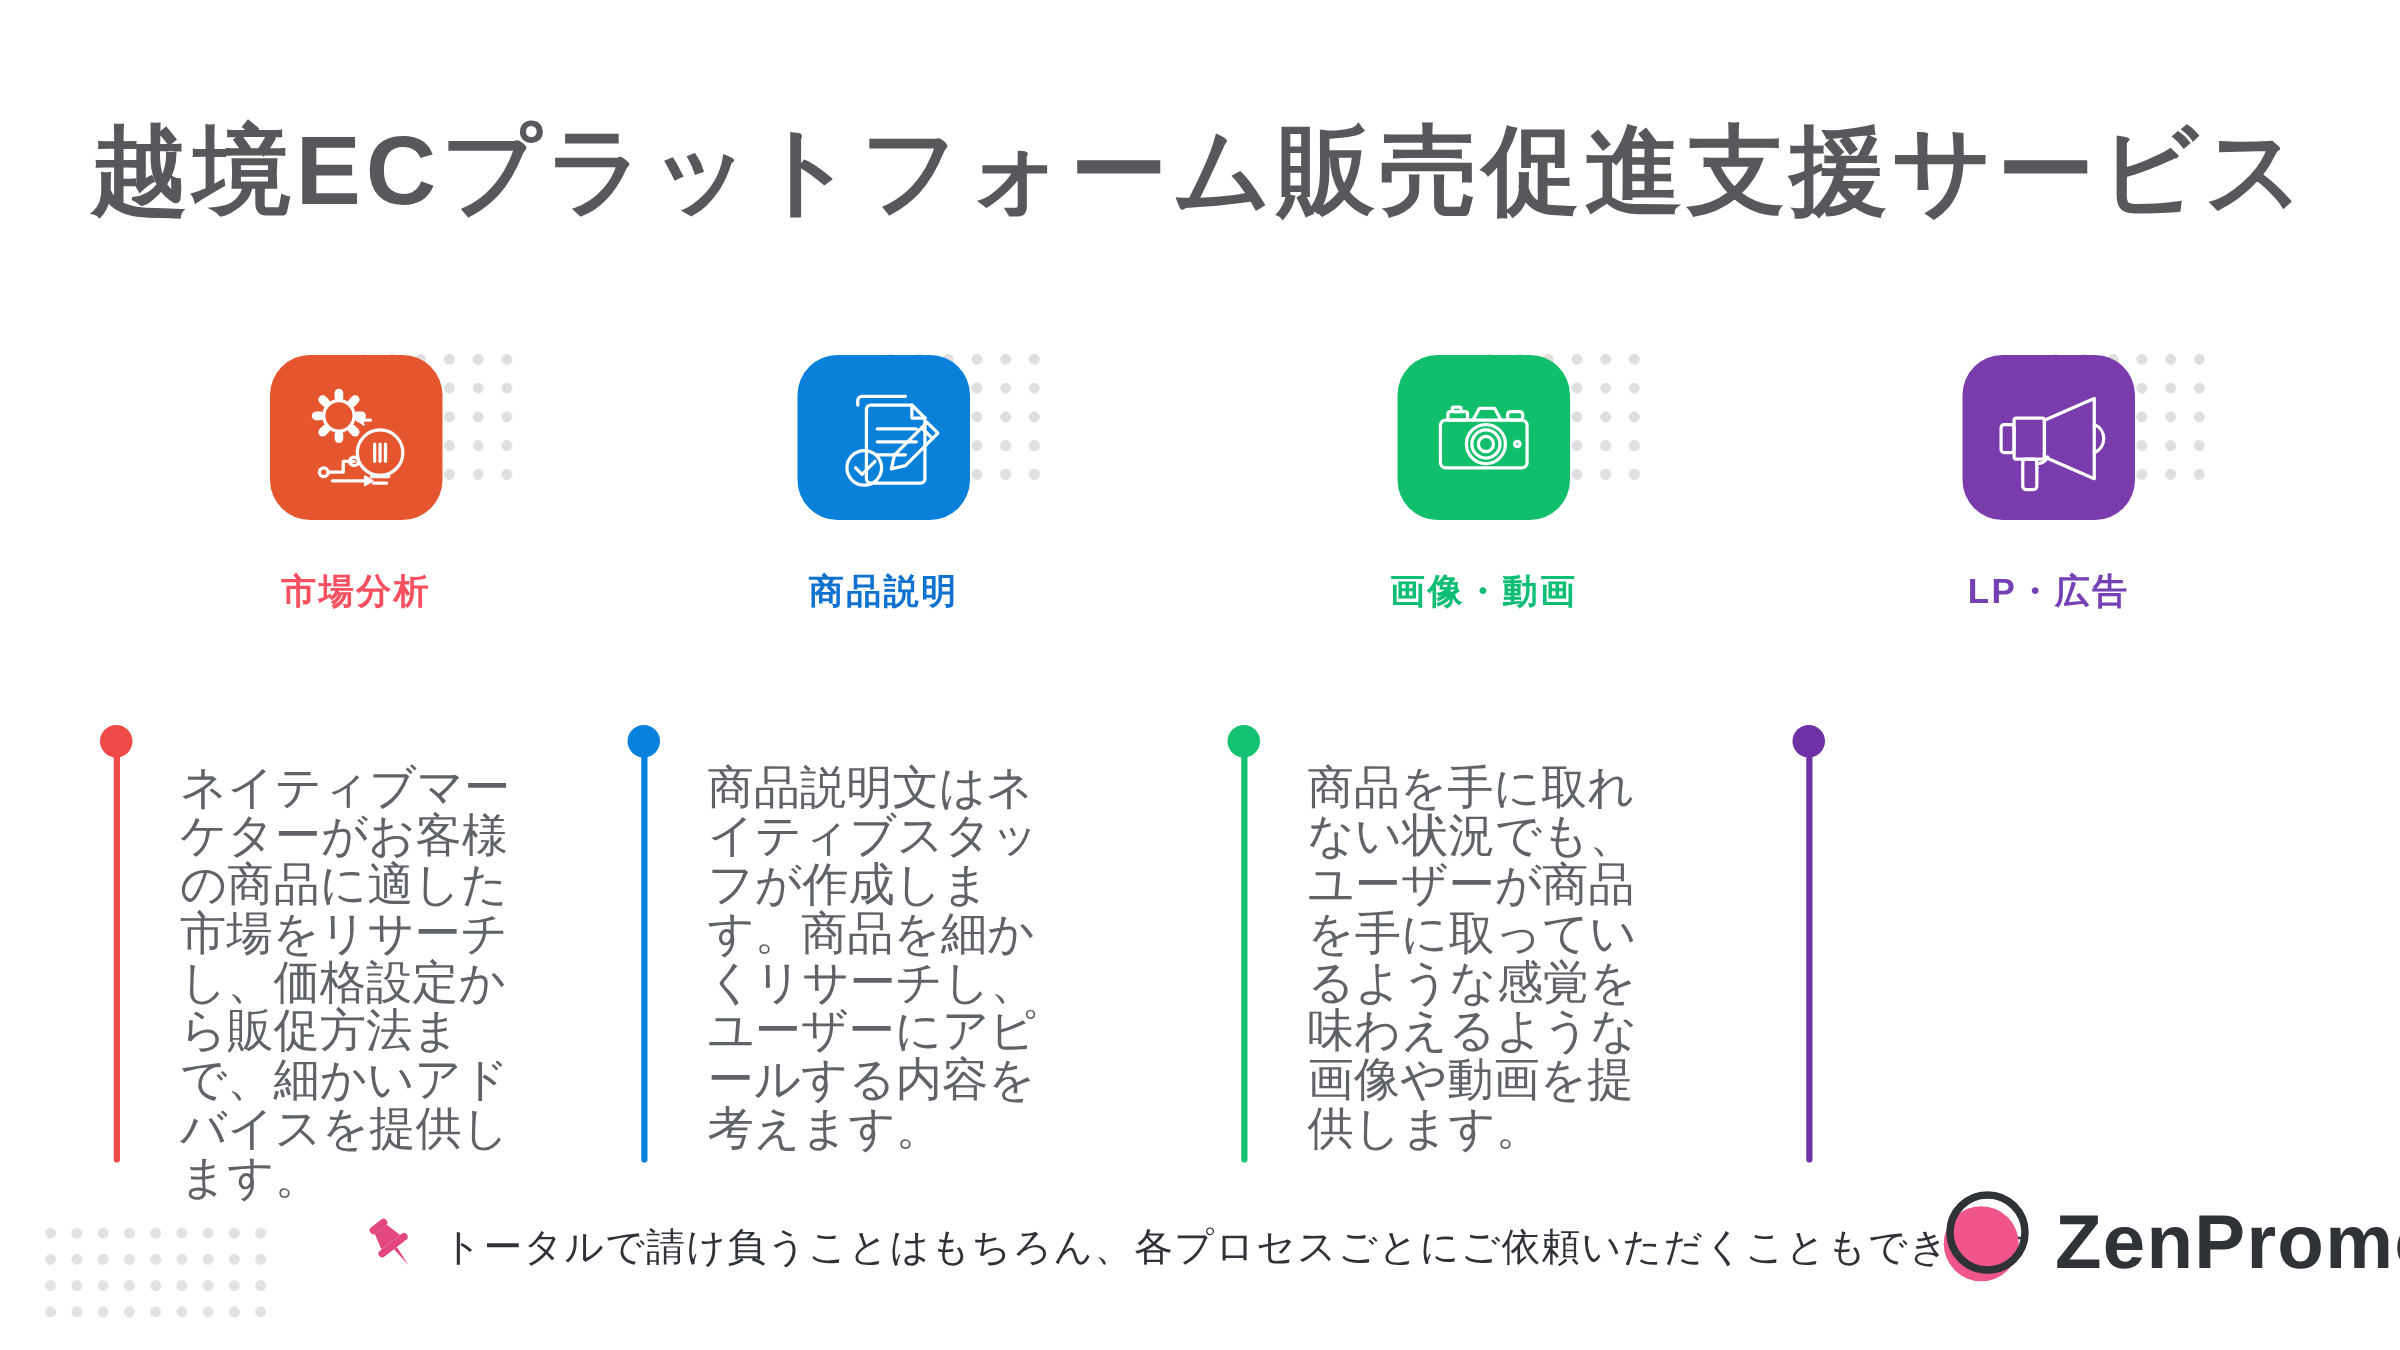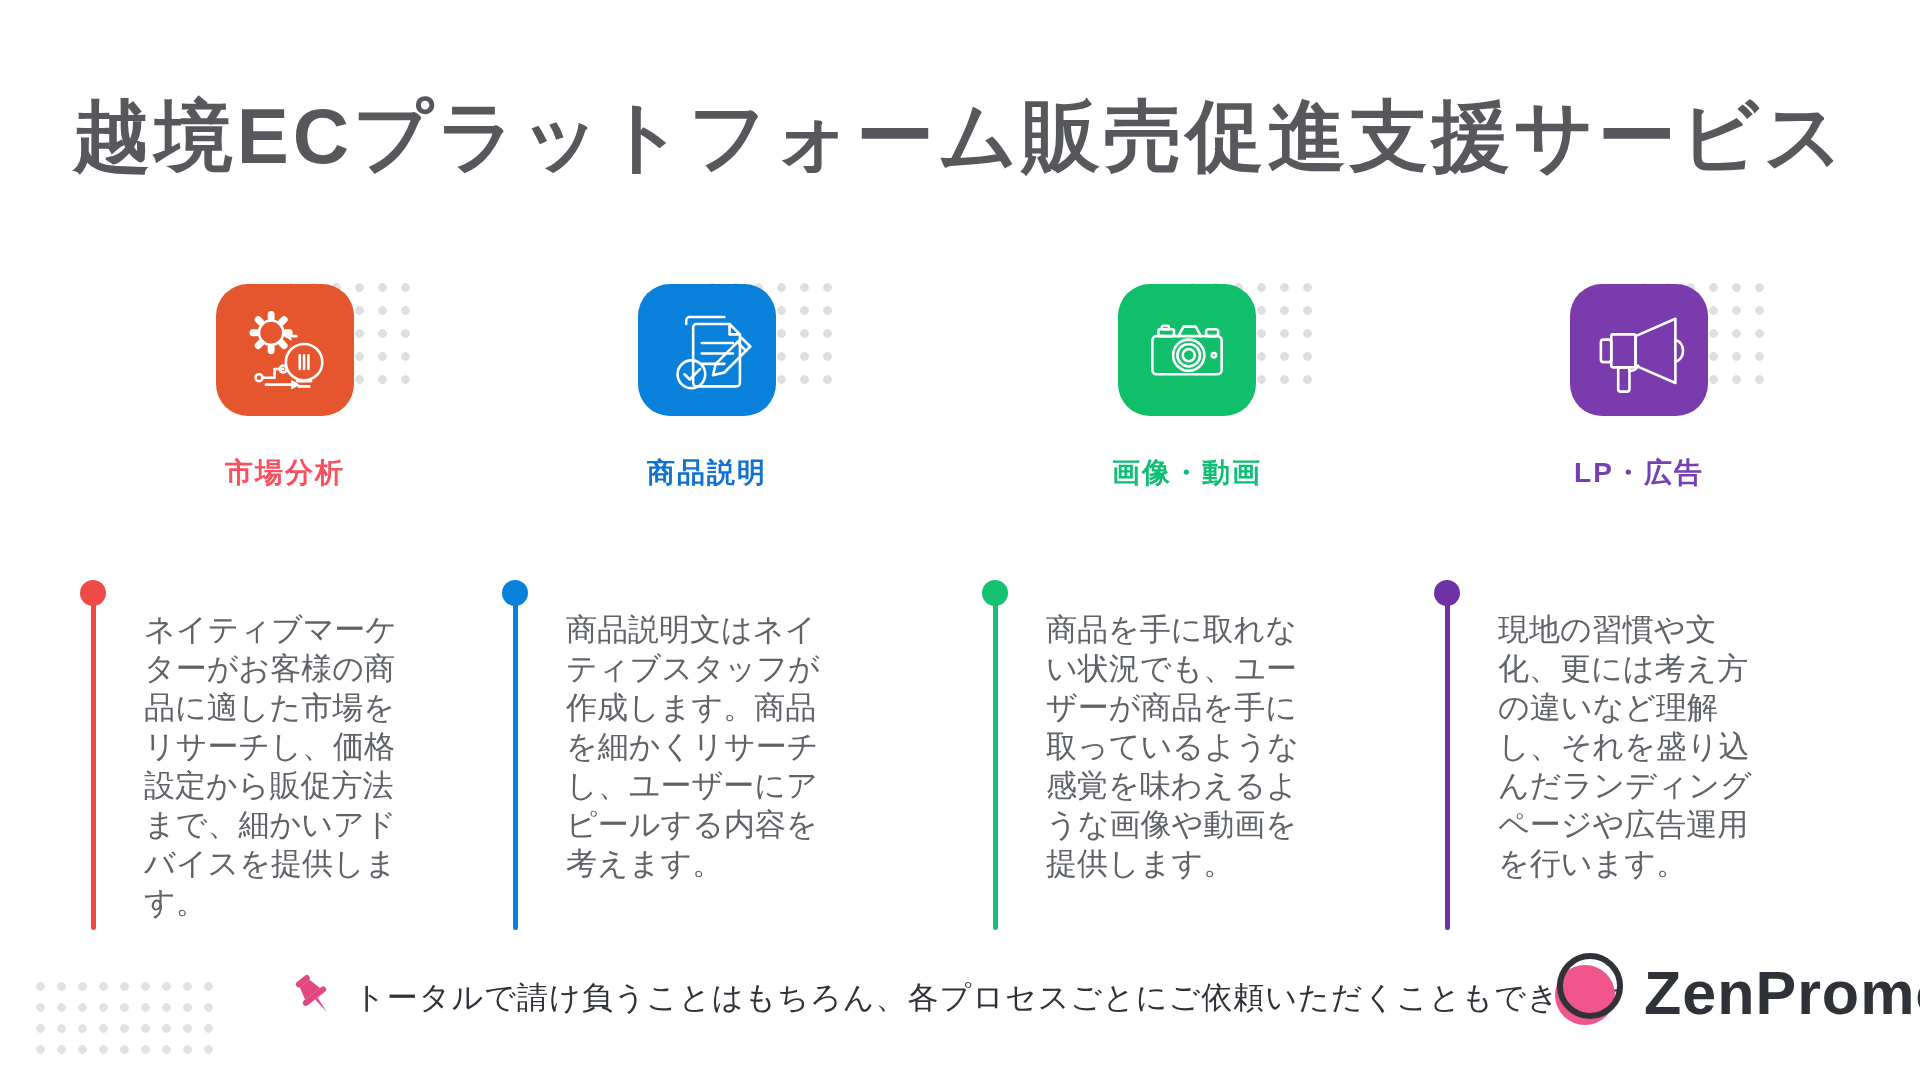--- a/index.html
+++ b/index.html
@@ -32,21 +32,21 @@
   .timeline-dot{
     position:absolute;left:0;top:308px;width:26px;height:26px;border-radius:50%;
     background:var(--line);
   }
   .timeline-line{
     position:absolute;left:10.5px;top:321px;width:5px;height:337px;
     background:var(--line);border-radius:3px;
   }
   .col-desc{
     position:absolute;left:64px;top:338px;width:280px;
-    font-size:31px;line-height:39px;color:#5F6368;
+    font-size:37px;line-height:39px;color:#5F6368;
     text-align:left;word-break:break-all;
   }
 
   .bottom-dot-grid{
     position:absolute;left:26px;top:972px;width:189px;height:84px;
     background-image:radial-gradient(circle,#E2E2E2 4px,transparent 4.6px);
     background-size:21px 21px;background-position:4px 4px;
   }
   .footer-note{position:absolute;left:288px;top:966px;height:64px;display:flex;align-items:center;}
   .footer-note .pin{margin-right:18px;}
@@ -151,21 +151,20 @@
         <rect x="28" y="42" width="28" height="38" rx="2"></rect>
         <path d="M56 44 L102 24 V98 L56 78 Z"></path>
         <path d="M102 48 a14 14 0 0 1 0 26"></path>
         <rect x="36" y="80" width="13" height="28" rx="3"></rect>
         <path d="M49 84 a10 10 0 0 0 10 -6"></path>
       </svg>
     </div>
     <div class="col-heading">LP・広告</div>
     <div class="timeline-dot"></div>
     <div class="timeline-line"></div>
-    <div class="col-desc">現地の習慣や文化、更には考え方の違いなど理解し、それを盛り込んだランディングページや広告運用を行います。</div>
   </div>
 
   <div class="bottom-dot-grid"></div>
 
   <div class="footer-note">
     <span class="pin">
       <svg width="48" height="54" viewBox="0 0 48 54">
         <g transform="rotate(-38 24 24)" fill="#E2487F">
           <rect x="16" y="6" width="16" height="6" rx="2.5"></rect>
           <path d="M18 12 h12 l3.5 13 h-19 z"></path>

